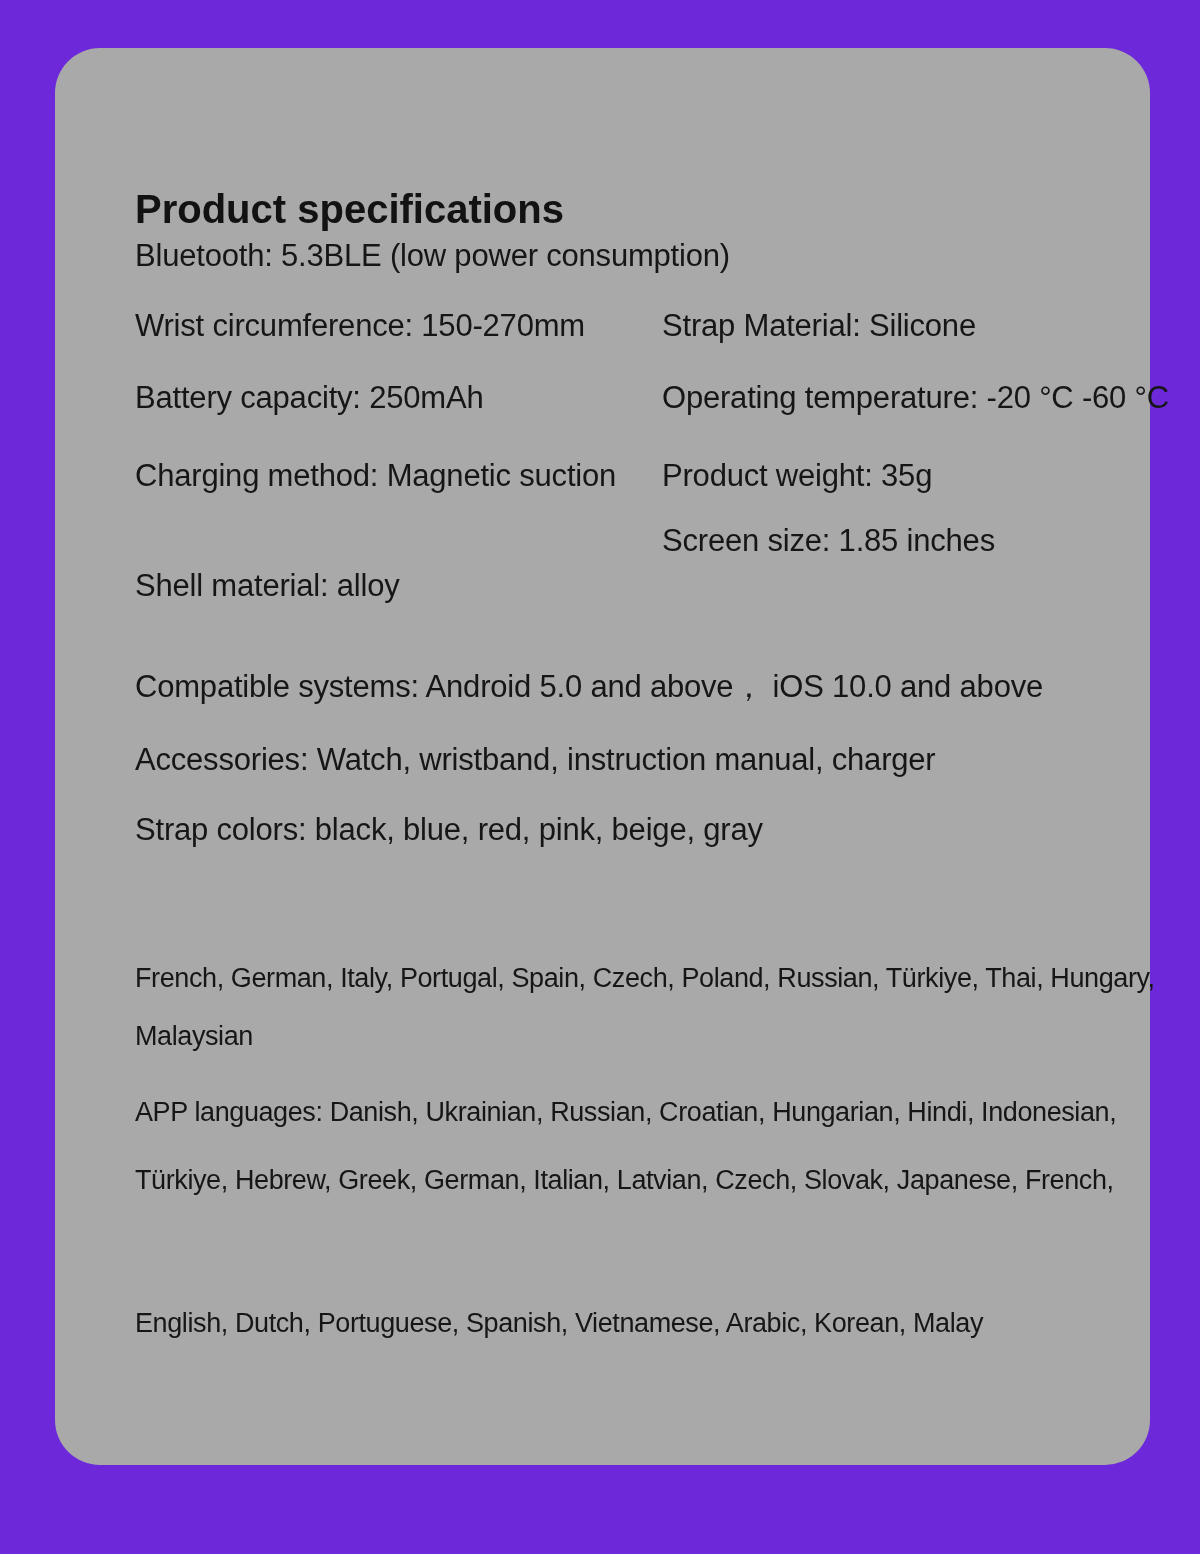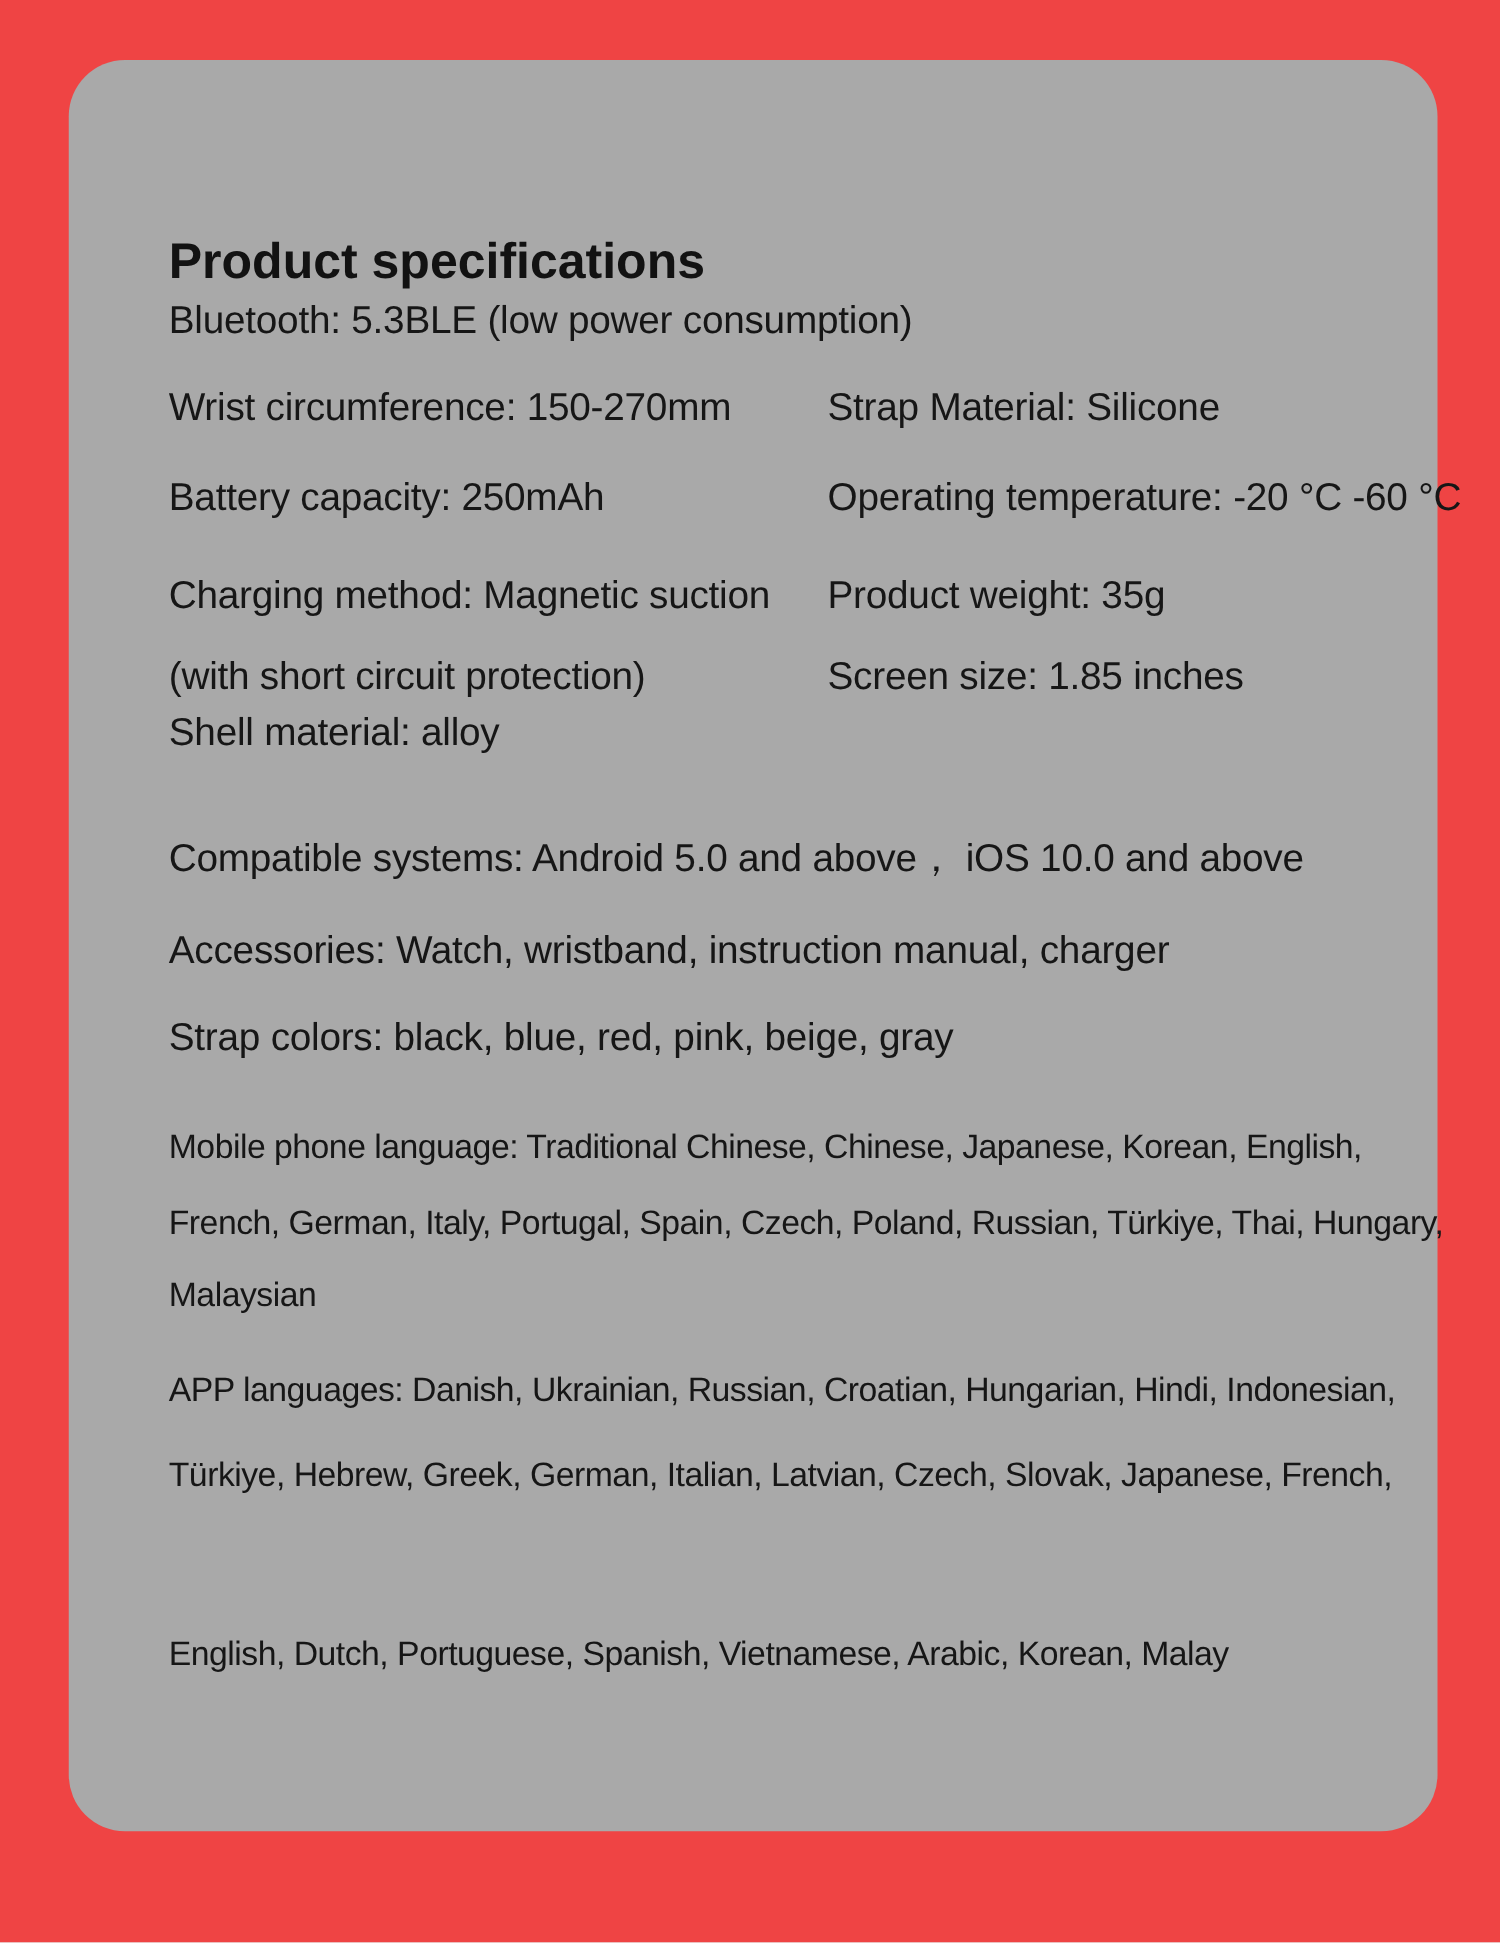--- a/index.html
+++ b/index.html
@@ -5,21 +5,21 @@
   html, body {
     margin: 0;
     padding: 0;
     background: #ffffff;
     font-family: "Liberation Sans", "DejaVu Sans", sans-serif;
   }
   .page {
     position: relative;
     width: 1200px;
     height: 1554px;
-    background: #ef4444;
+    background: #6d28d9;
     overflow: hidden;
   }
   .card {
     position: absolute;
     left: 55px;
     top: 48px;
     width: 1095px;
     height: 1417px;
     background: #a9a9a9;
     border-radius: 45px;
@@ -61,32 +61,30 @@
 
     <div class="t colL" style="top:262px">Wrist circumference: 150-270mm</div>
     <div class="t colR" style="top:262px">Strap Material: Silicone</div>
 
     <div class="t colL" style="top:334px">Battery capacity: 250mAh</div>
     <div class="t colR" style="top:334px">Operating temperature: -20 °C -60 °C</div>
 
     <div class="t colL" style="top:412px">Charging method: Magnetic suction</div>
     <div class="t colR" style="top:412px">Product weight: 35g</div>
 
-    <div class="t colL" style="top:477px">(with short circuit protection)</div>
     <div class="t colR" style="top:477px">Screen size: 1.85 inches</div>
 
     <div class="t colL" style="top:522px">Shell material: alloy</div>
 
     <div class="t colL" style="top:623px">Compatible systems: Android 5.0 and above， iOS 10.0 and above</div>
 
     <div class="t colL" style="top:696px">Accessories: Watch, wristband, instruction manual, charger</div>
 
     <div class="t colL" style="top:766px">Strap colors: black, blue, red, pink, beige, gray</div>
 
-    <div class="t small colL" style="top:856px">Mobile phone language: Traditional Chinese, Chinese, Japanese, Korean, English,</div>
     <div class="t small colL" style="top:917px">French, German, Italy, Portugal, Spain, Czech, Poland, Russian, Türkiye, Thai, Hungary,</div>
     <div class="t small colL" style="top:975px">Malaysian</div>
 
     <div class="t small colL" style="top:1119px">Türkiye, Hebrew, Greek, German, Italian, Latvian, Czech, Slovak, Japanese, French,</div>
     <div class="t small colL" style="top:1051px">APP languages: Danish, Ukrainian, Russian, Croatian, Hungarian, Hindi, Indonesian,</div>
     <div class="t small colL" style="top:1262px">English, Dutch, Portuguese, Spanish, Vietnamese, Arabic, Korean, Malay</div>
 
   </div>
 </div>
 

